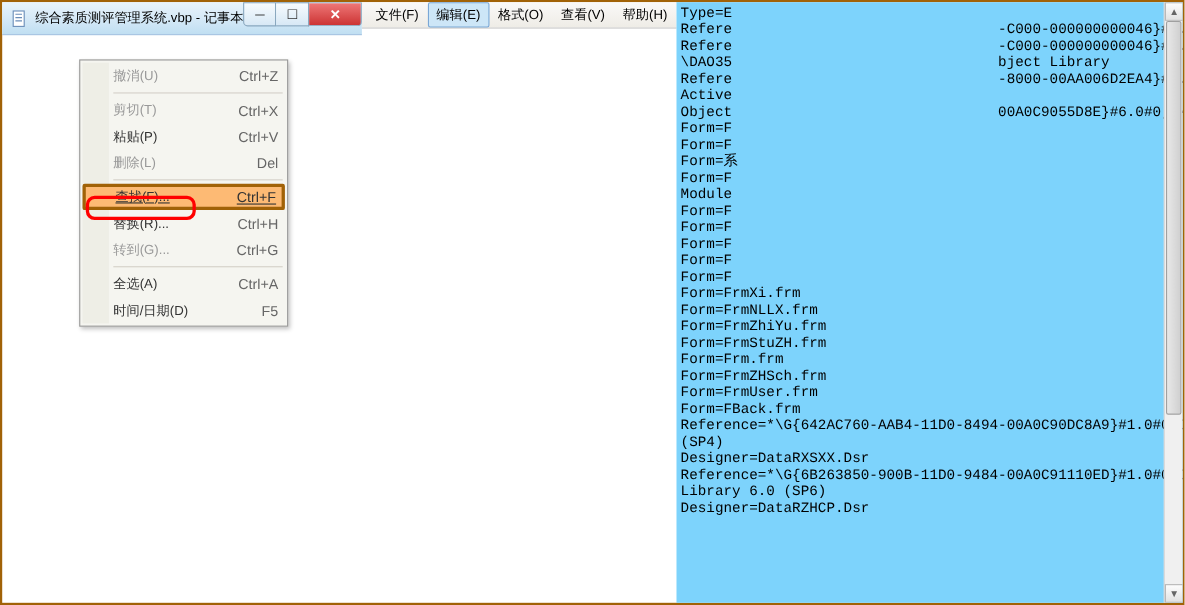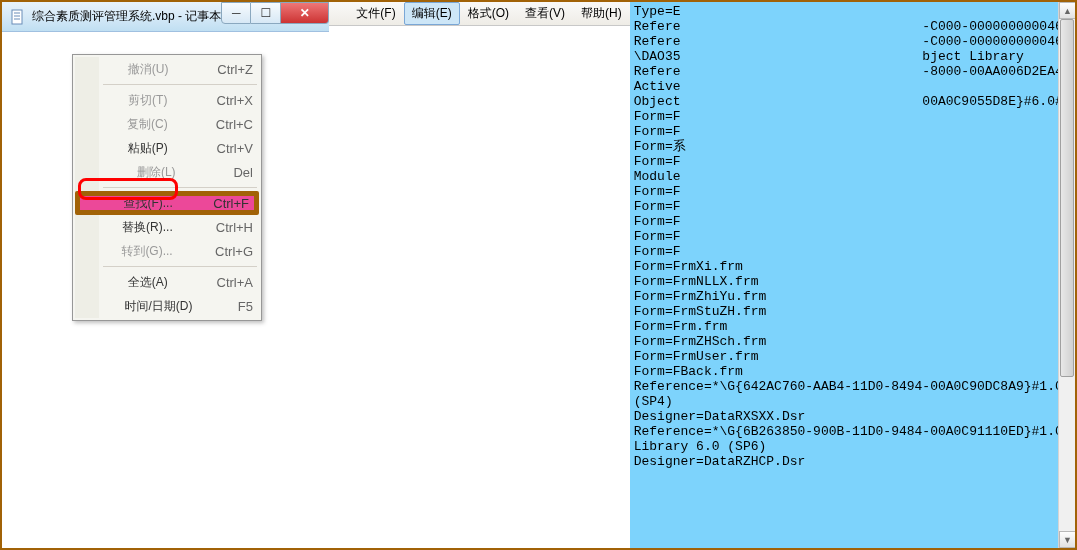--- a/index.html
+++ b/index.html
@@ -6,35 +6,35 @@
 body { font-family: "Microsoft YaHei", SimSun, Arial, sans-serif; font-size: 12px; background: #fff; width: 1077px; height: 550px; overflow: hidden; position: relative; }
 .window { width: 1077px; height: 550px; border: 2px solid #a16207; background: #fff; display: flex; flex-direction: row; }
 .titlebar { height: 30px; background: linear-gradient(to bottom, #e8f3fb 0%, #d6e9f7 50%, #c0dff2 100%); border-bottom: 1px solid #a0c0e0; display: flex; align-items: center; padding-left: 8px; position: relative; }
 .titlebar-icon { width: 16px; height: 16px; margin-right: 6px; }
 .titlebar-text { flex: 1; font-size: 12px; color: #000; }
 .window-controls { display: flex; height: 22px; margin-top: -8px; }
 .wc-btn { width: 30px; height: 22px; border: 1px solid #8aa8bf; background: linear-gradient(to bottom, #f7fbfe, #d7e8f5); display: flex; align-items: center; justify-content: center; font-size: 12px; color: #333; }
 .wc-btn.min { border-radius: 0 0 0 4px; }
 .wc-btn.max { border-left: none; }
 .wc-btn.close { width: 48px; border-left: none; border-radius: 0 0 4px 0; background: linear-gradient(to bottom, #e77, #c33); color: #fff; font-weight: bold; }
-.menubar { height: 24px; background: linear-gradient(to bottom, #faf9f8, #eeece6); border-bottom: 1px solid #c8c8c8; display: flex; align-items: stretch; padding-left: 19px; }
+.menubar { height: 24px; background: linear-gradient(to bottom, #faf9f8, #eeece6); border-bottom: 1px solid #c8c8c8; display: flex; align-items: stretch; padding-left: 4px; }
 .menu-item { padding: 0 8px; display: flex; align-items: center; cursor: default; color: #000; font-size: 12px; }
 .menu-item.active { background: #cde6f7; border: 1px solid #7aa7d6; border-radius: 2px; padding: 0 7px; }
 .content { flex: 1; position: relative; background: #7dd3fc; overflow: hidden; }
 .text-area { position: absolute; inset: 0; padding: 2px 4px; font-family: "NSimSun", SimSun, "Courier New", monospace; font-size: 13px; line-height: 15px; white-space: pre; color: #000; overflow: hidden; }
 .scrollbar-v { position: absolute; right: 0; top: 0; bottom: 0; width: 17px; background: #f0f0f0; border-left: 1px solid #d4d4d4; }
 .sb-btn { width: 17px; height: 17px; background: linear-gradient(#fdfdfd, #e2e2e2); border: 1px solid #b8b8b8; display: flex; align-items: center; justify-content: center; font-size: 9px; color: #666; }
 .sb-track { position: absolute; top: 17px; bottom: 17px; left: 0; right: 0; background: #f0f0f0; }
 .sb-thumb { position: absolute; left: 1px; right: 1px; top: 0; height: 70%; background: linear-gradient(to right, #e8e8e8, #d0d0d0); border: 1px solid #a0a0a0; border-radius: 2px; }
 .sb-btn.bottom { position: absolute; bottom: 0; }
 
 .dropdown { position: absolute; left: 72px; top: 54px; width: 190px; background: #f5f5f0; border: 1px solid #979797; box-shadow: 2px 2px 4px rgba(0,0,0,0.25); padding: 2px; z-index: 100; }
-.dd-item { height: 24px; display: flex; align-items: center; padding: 0 6px 0 28px; position: relative; font-size: 12px; color: #333; text-align: center; }
+.dd-item { height: 24px; display: flex; align-items: center; padding: 0 6px 0 28px; position: relative; font-size: 12px; color: #333; }
 .dd-item.disabled { color: #999; }
-.dd-item.highlighted { background: #ec4899; border: 5px solid #a16207; border-radius: 2px; padding: 0 5px 0 27px; }
+.dd-item.highlighted { background: #fdba74; border: 3px solid #a16207; border-radius: 2px; padding: 0 5px 0 27px; text-decoration: underline; }
 .dd-label { flex: 1; }
 .dd-shortcut { color: #666; font-size: 13px; margin-left: 24px; }
 .dd-item.highlighted .dd-shortcut { color: #333; }
 .dd-sep { height: 1px; background: #d4d0c8; margin: 3px 2px 3px 28px; }
 .dd-gutter { position: absolute; left: 2px; top: 2px; bottom: 2px; width: 24px; background: #eeeee6; }
 
 .red-highlight { position: absolute; left: 78px; top: 178px; width: 100px; height: 22px; border: 3px solid #ff0000; border-radius: 8px; z-index: 101; pointer-events: none; }
 </style>
 </head>
 <body>
@@ -113,24 +113,20 @@
   <div class="dd-gutter"></div>
   <div class="dd-item disabled">
     <span class="dd-label">撤消(U)</span>
     <span class="dd-shortcut">Ctrl+Z</span>
   </div>
   <div class="dd-sep"></div>
   <div class="dd-item disabled">
     <span class="dd-label">剪切(T)</span>
     <span class="dd-shortcut">Ctrl+X</span>
   </div>
-  <div class="dd-item disabled">
-    <span class="dd-label">复制(C)</span>
-    <span class="dd-shortcut">Ctrl+C</span>
-  </div>
   <div class="dd-item">
     <span class="dd-label">粘贴(P)</span>
     <span class="dd-shortcut">Ctrl+V</span>
   </div>
   <div class="dd-item disabled">
     <span class="dd-label">删除(L)</span>
     <span class="dd-shortcut">Del</span>
   </div>
   <div class="dd-sep"></div>
   <div class="dd-item highlighted">

